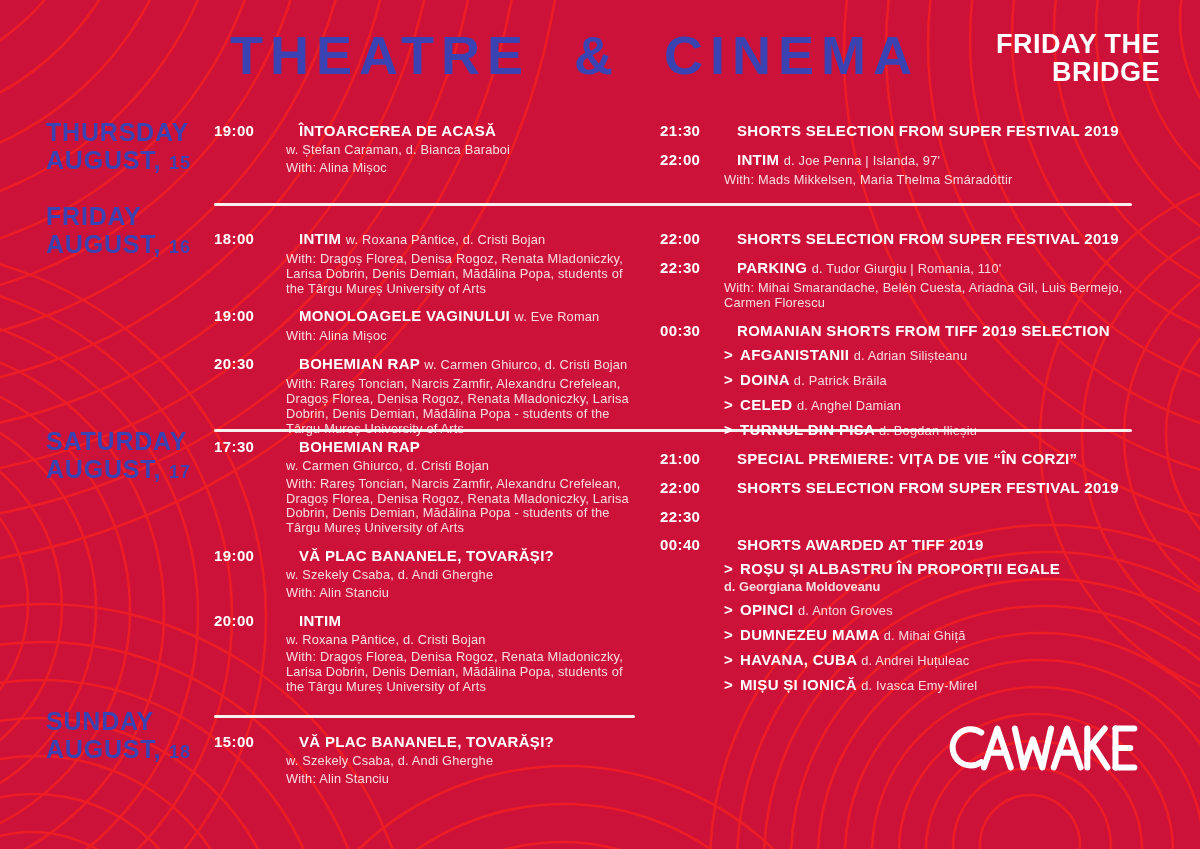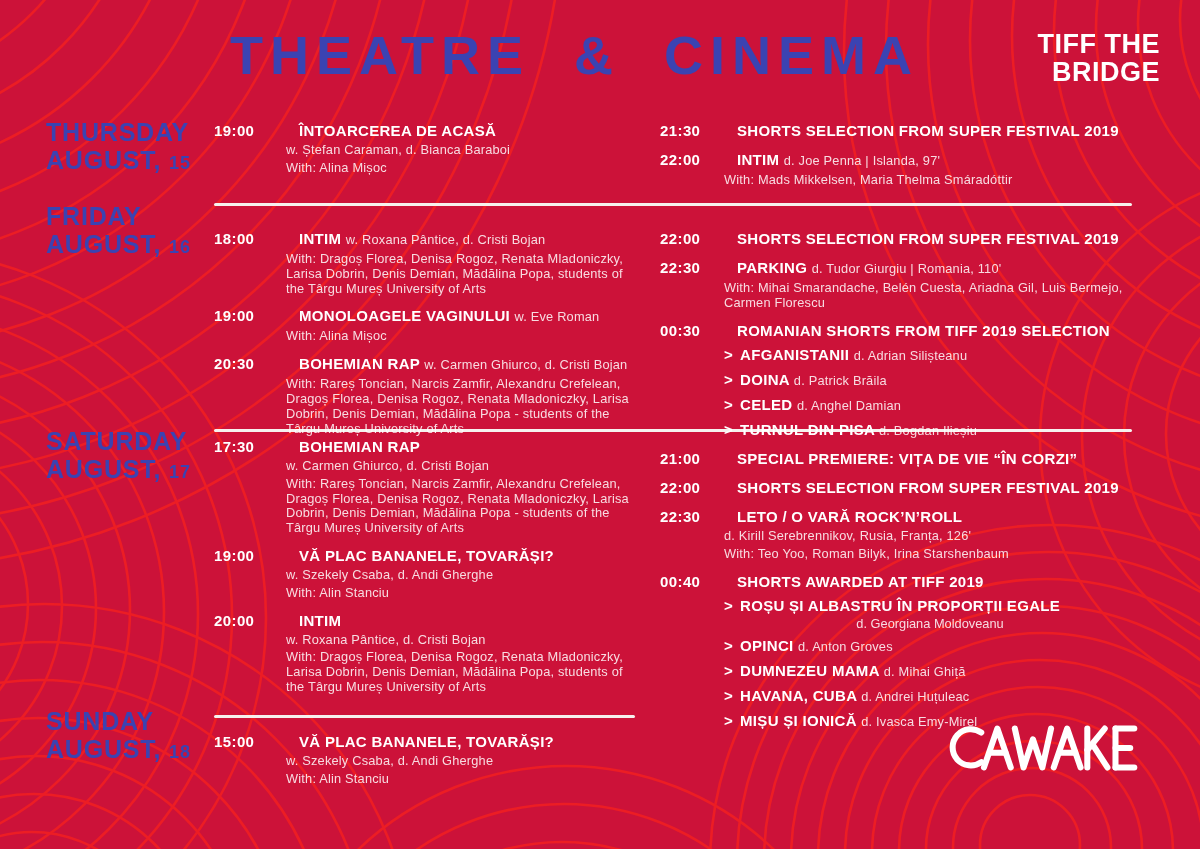--- a/index.html
+++ b/index.html
@@ -40,21 +40,21 @@
 
   .event{display:flex;margin-bottom:11px;}
   .time{width:72px;flex:none;font-weight:bold;font-size:15px;letter-spacing:0.4px;}
   .col-right .time{width:64px;}
   .body{flex:1;min-width:0;}
   .titleline{font-size:15px;line-height:18px;font-weight:bold;letter-spacing:0.3px;margin-left:13px;}
   .tcred{font-weight:normal;font-size:12.8px;color:rgba(255,255,255,0.85);letter-spacing:0.2px;}
   .credit{font-size:12.8px;line-height:14.8px;color:rgba(255,255,255,0.85);margin-top:3px;letter-spacing:0.2px;}
   .subitem{margin-top:6px;font-size:15px;line-height:18px;font-weight:bold;letter-spacing:0.3px;}
   .subitem .arrow{margin-right:7px;}
-  .subcredit{font-size:12.8px;line-height:14.8px;font-weight:normal;color:rgba(255,255,255,0.85);margin-top:2px;text-align:center;}
+  .subcredit{font-size:12.8px;line-height:14.8px;font-weight:bold;color:rgba(255,255,255,0.85);margin-top:2px;}
 
   .divider{position:absolute;height:3px;background:#F6F1EE;border-radius:2px;}
   .divider-1{left:214px;top:203px;width:918px;}
   .divider-2{left:214px;top:429px;width:918px;}
   .divider-3{left:214px;top:715px;width:421px;}
 
   .awake{position:absolute;left:945px;top:708px;width:196px;height:80px;}
   .awake svg{display:block;width:100%;height:100%;}
   .sr{position:absolute;width:1px;height:1px;overflow:hidden;clip:rect(0 0 0 0);white-space:nowrap;}
 </style>
@@ -131,21 +131,21 @@
 
       <circle cx="560" cy="1060" r="180"></circle>
         <circle cx="562" cy="1062" r="220"></circle>
       <circle cx="564" cy="1064" r="260"></circle>
         <circle cx="566" cy="1066" r="300"></circle>
     </g>
   </svg>
 
   <div class="main-title">THEATRE &amp; CINEMA</div>
   <div class="venue">
-    <div>TIFF THE</div>
+    <div>FRIDAY THE</div>
     <div>BRIDGE</div>
   </div>
 
   <div class="divider divider-1"></div>
   <div class="divider divider-2"></div>
   <div class="divider divider-3"></div>
 
   <div class="awake">
     <span class="sr">AWAKE</span>
     <svg viewBox="0 0 292 86">
@@ -286,25 +286,20 @@
         </div>
       </div>
       <div class="event">
         <div class="time">22:00</div>
         <div class="body">
           <div class="titleline"><span class="title">SHORTS SELECTION FROM SUPER FESTIVAL 2019</span></div>
         </div>
       </div>
       <div class="event">
         <div class="time">22:30</div>
-        <div class="body">
-          <div class="titleline"><span class="title">LETO / O VARĂ ROCK’N’ROLL</span></div>
-          <div class="credit">d. Kirill Serebrennikov, Rusia, Franța, 126'</div>
-          <div class="credit">With: Teo Yoo, Roman Bilyk, Irina Starshenbaum</div>
-        </div>
       </div>
       <div class="event">
         <div class="time">00:40</div>
         <div class="body">
           <div class="titleline"><span class="title">SHORTS AWARDED AT TIFF 2019</span></div>
           <div class="subitem"><span class="arrow">&gt;</span><span class="sub-title">ROȘU ȘI ALBASTRU ÎN PROPORȚII EGALE</span></div>
           <div class="subcredit">d. Georgiana Moldoveanu</div>
           <div class="subitem"><span class="arrow">&gt;</span><span class="sub-title">OPINCI</span>  <span class="tcred">d. Anton Groves</span></div>
           <div class="subitem"><span class="arrow">&gt;</span><span class="sub-title">DUMNEZEU MAMA</span>  <span class="tcred">d. Mihai Ghiță</span></div>
           <div class="subitem"><span class="arrow">&gt;</span><span class="sub-title">HAVANA, CUBA</span>  <span class="tcred">d. Andrei Huțuleac</span></div>

